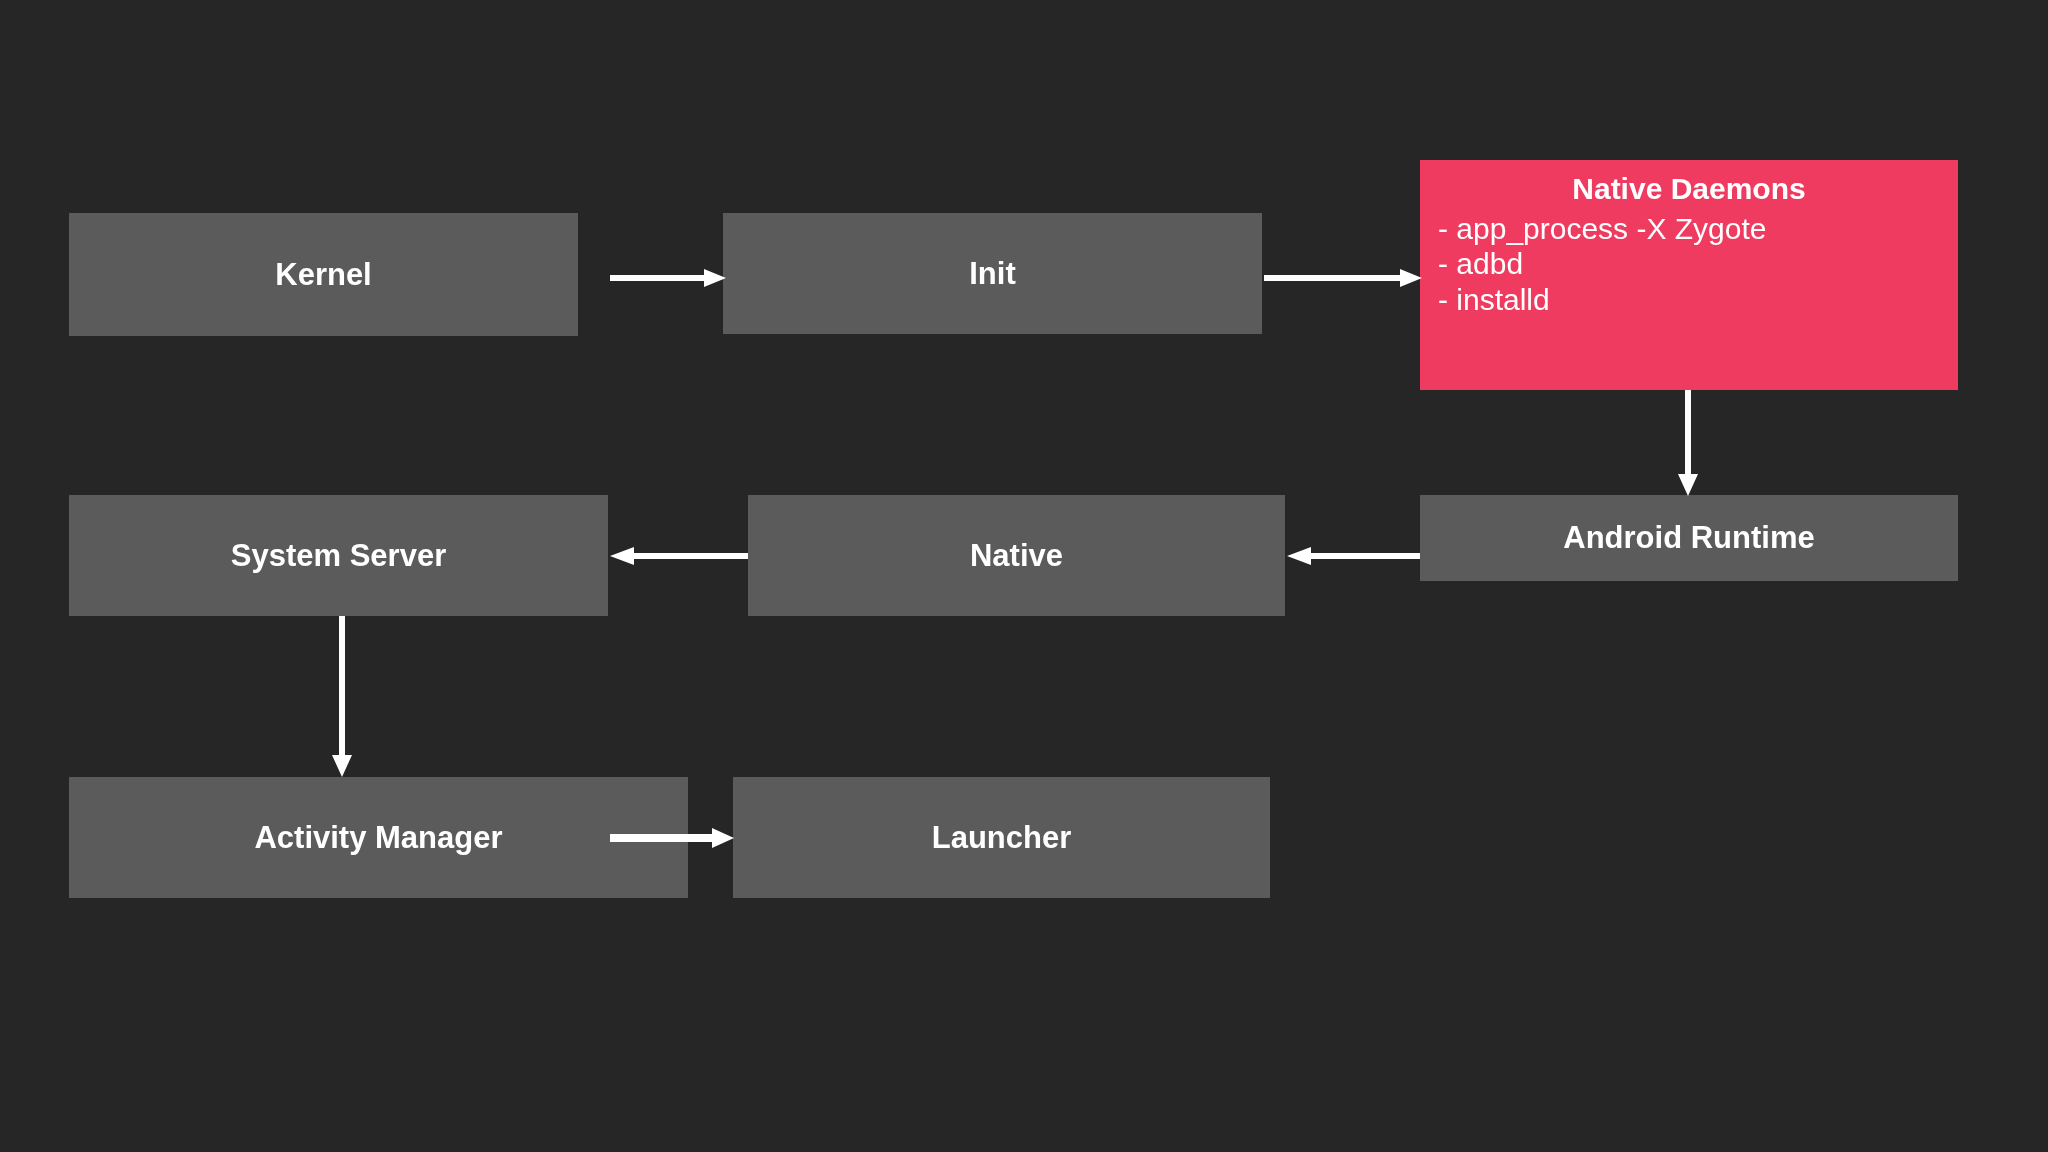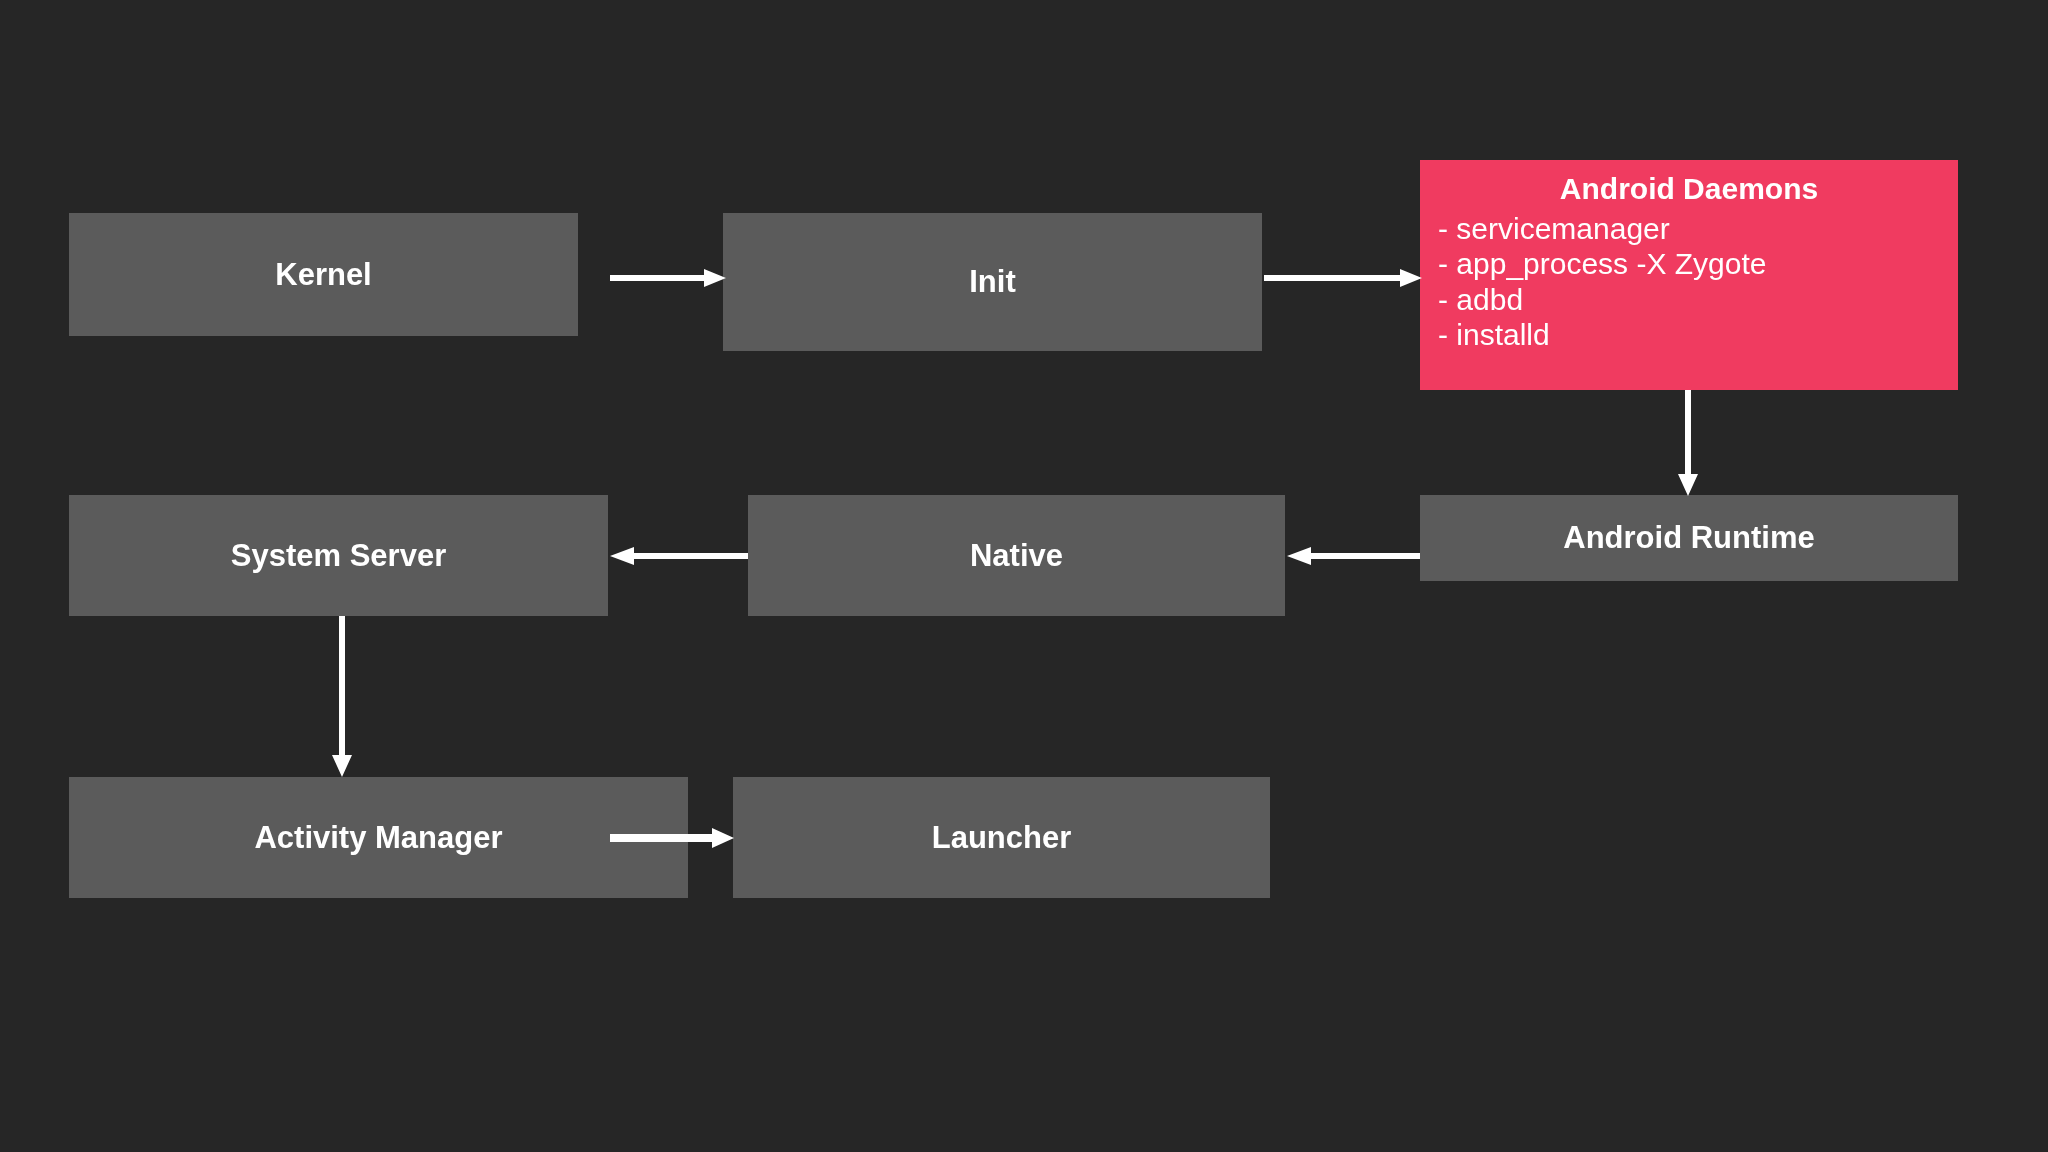--- a/index.html
+++ b/index.html
@@ -71,21 +71,21 @@
   .daemon-list li {
     font-size: 30px;
     font-weight: normal;
     line-height: 1.18;
     white-space: nowrap;
     color: #ffffff;
   }
 
   
   #node-kernel           { left: 69px;   top: 213px; width: 509px; height: 123px; }
-  #node-init             { left: 723px;  top: 213px; width: 539px; height: 138px; }
+  #node-init             { left: 723px;  top: 213px; width: 539px; height: 121px; }
   #node-native-daemons   { left: 1420px; top: 160px; width: 538px; height: 230px; }
   #node-system-server    { left: 69px;   top: 495px; width: 539px; height: 121px; }
   #node-zygote           { left: 748px;  top: 495px; width: 537px; height: 121px; }
   #node-android-runtime  { left: 1420px; top: 495px; width: 538px; height: 86px; }
   #node-activity-manager { left: 69px;   top: 777px; width: 619px; height: 121px; }
   #node-launcher         { left: 733px;  top: 777px; width: 537px; height: 121px; }
 
   
   .arrow { position: absolute; }
   .arrow svg { display: block; overflow: visible; }
@@ -98,23 +98,22 @@
 
   <div class="node gray" id="node-kernel">
     <span class="node-label">Kernel</span>
   </div>
 
   <div class="node gray" id="node-init">
     <span class="node-label">Init</span>
   </div>
 
   <div class="node red" id="node-native-daemons">
-    <span class="node-title">Android Daemons</span>
+    <span class="node-title">Native Daemons</span>
     <ul class="daemon-list">
-      <li>- servicemanager</li>
       <li>- app_process -X Zygote</li>
       <li>- adbd</li>
       <li>- installd</li>
     </ul>
   </div>
 
   <div class="node gray" id="node-system-server">
     <span class="node-label">System Server</span>
   </div>
 

